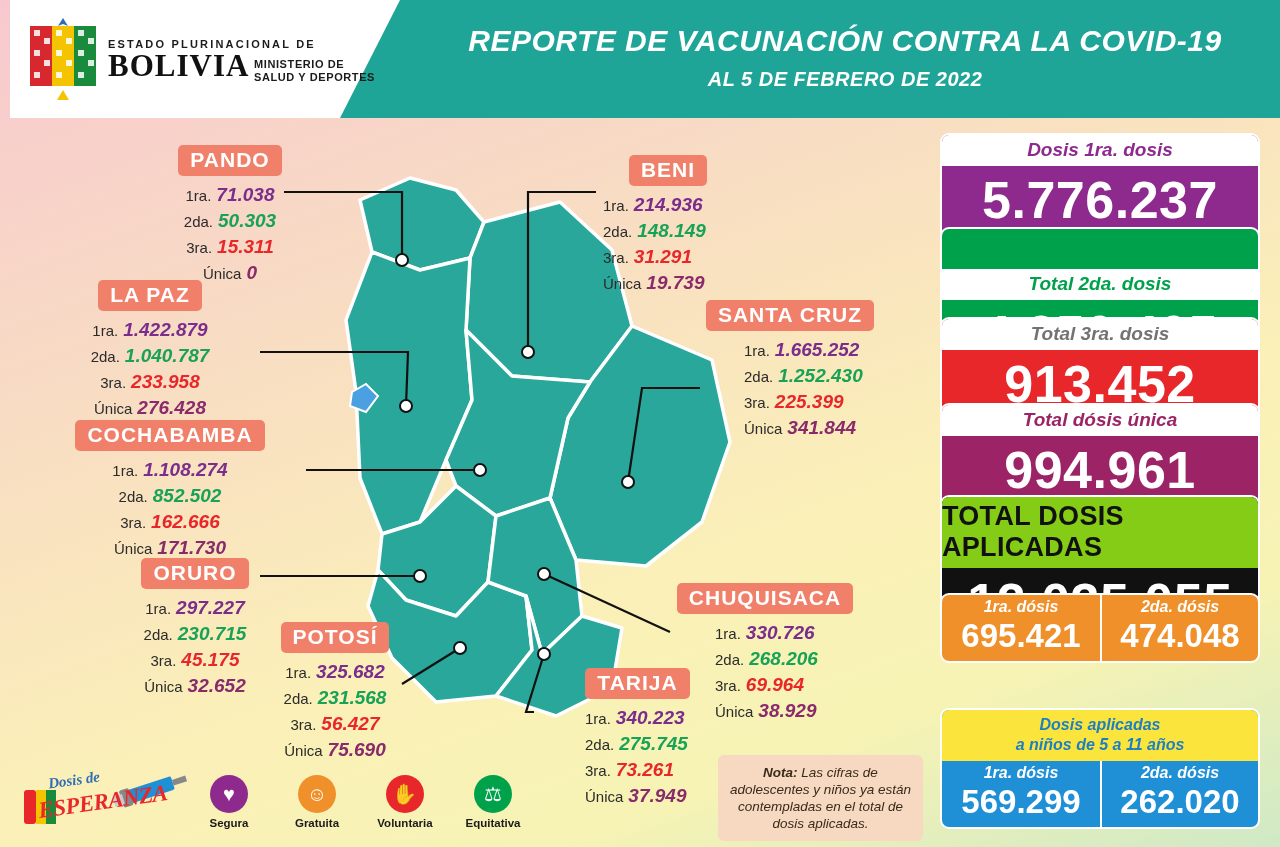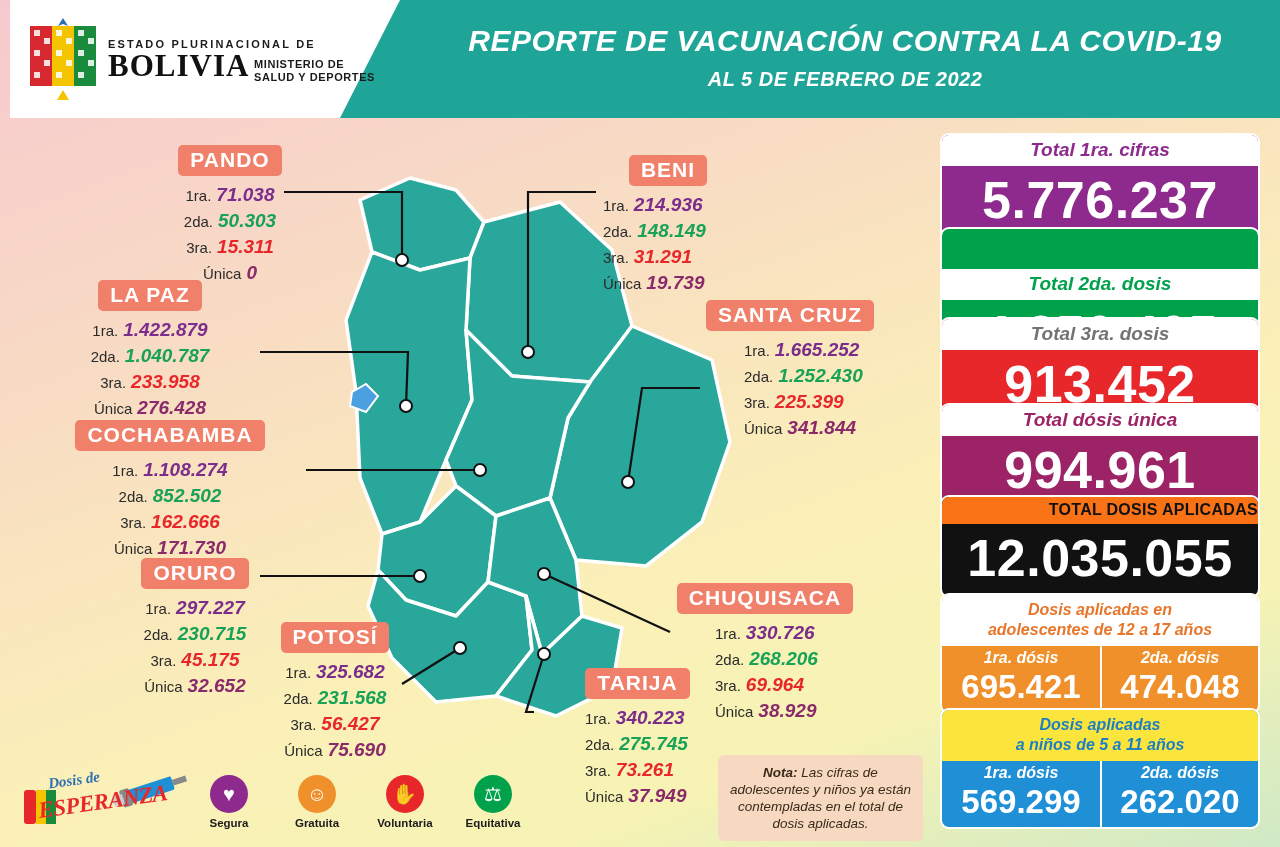--- a/index.html
+++ b/index.html
@@ -92,22 +92,22 @@
     padding: 4px 0 5px 0;
   }
   .card-value {
     text-align: center; color: #ffffff;
     font-size: 52px; font-weight: 700; letter-spacing: 0.5px;
     padding: 4px 0 8px 0;
     font-family: "Liberation Sans", sans-serif;
     border-radius: 27px;
   }
   .card-total-head {
-    background: #f97316; color: #111; text-align: right;
-    font-size: 16px; font-weight: 700; padding: 4px 0 5px 0;
+    background: #84cc16; color: #111; text-align: left;
+    font-size: 27px; font-weight: 700; padding: 4px 0 5px 0;
     letter-spacing: 0.3px;
   }
 
   .split-head {
     text-align: center; background: #ffffff;
     font-size: 16px; font-weight: 700; font-style: italic;
     line-height: 20px; padding: 5px 6px 6px 6px;
   }
   .split-row { display: flex; }
   .split-cell { flex: 1 1 50%; text-align: center; color: #fff; }
@@ -343,21 +343,21 @@
       <div class="row"><span class="lbl">3ra.</span><span class="val c3">73.261</span></div>
       <div class="row"><span class="lbl">Única</span><span class="val c4">37.949</span></div>
     </div>
   </div>
 
   <div class="note">
     <b>Nota:</b><span> Las cifras de adolescentes y niños ya están contempladas en el total de dosis aplicadas.</span>
   </div>
 
   <div class="card" style="top:133px; background:#8e2a8e;">
-    <div class="card-head" style="color:#8e2a8e;">Total 1ra. cifras</div>
+    <div class="card-head" style="color:#8e2a8e;">Dosis 1ra. dosis</div>
     <div class="card-value">5.776.237</div>
   </div>
 
   <div class="card" style="top:227px; background:#00a14b;">
     <div class="card-head" style="color:#00a14b;margin-top:40px;">Total 2da. dosis</div>
     <div class="card-value">4.350.405</div>
   </div>
 
   <div class="card" style="top:317px; background:#e8272b;">
     <div class="card-head" style="color:#737373;">Total 3ra. dosis</div>
@@ -368,24 +368,20 @@
     <div class="card-head" style="color:#9c2466;">Total dósis única</div>
     <div class="card-value">994.961</div>
   </div>
 
   <div class="card" style="top:495px; background:#111111;">
     <div class="card-total-head">TOTAL DOSIS APLICADAS</div>
     <div class="card-value">12.035.055</div>
   </div>
 
   <div class="card" style="top:593px; background:#f0902a;">
-    <div class="split-head" style="color:#e8762a;">
-      <div>Dosis aplicadas en</div>
-      <div>adolescentes de 12 a 17 años</div>
-    </div>
     <div class="split-row">
       <div class="split-cell">
         <div class="split-lbl">1ra. dósis</div>
         <div class="split-val">695.421</div>
       </div>
       <div class="split-cell">
         <div class="split-lbl">2da. dósis</div>
         <div class="split-val">474.048</div>
       </div>
     </div>

